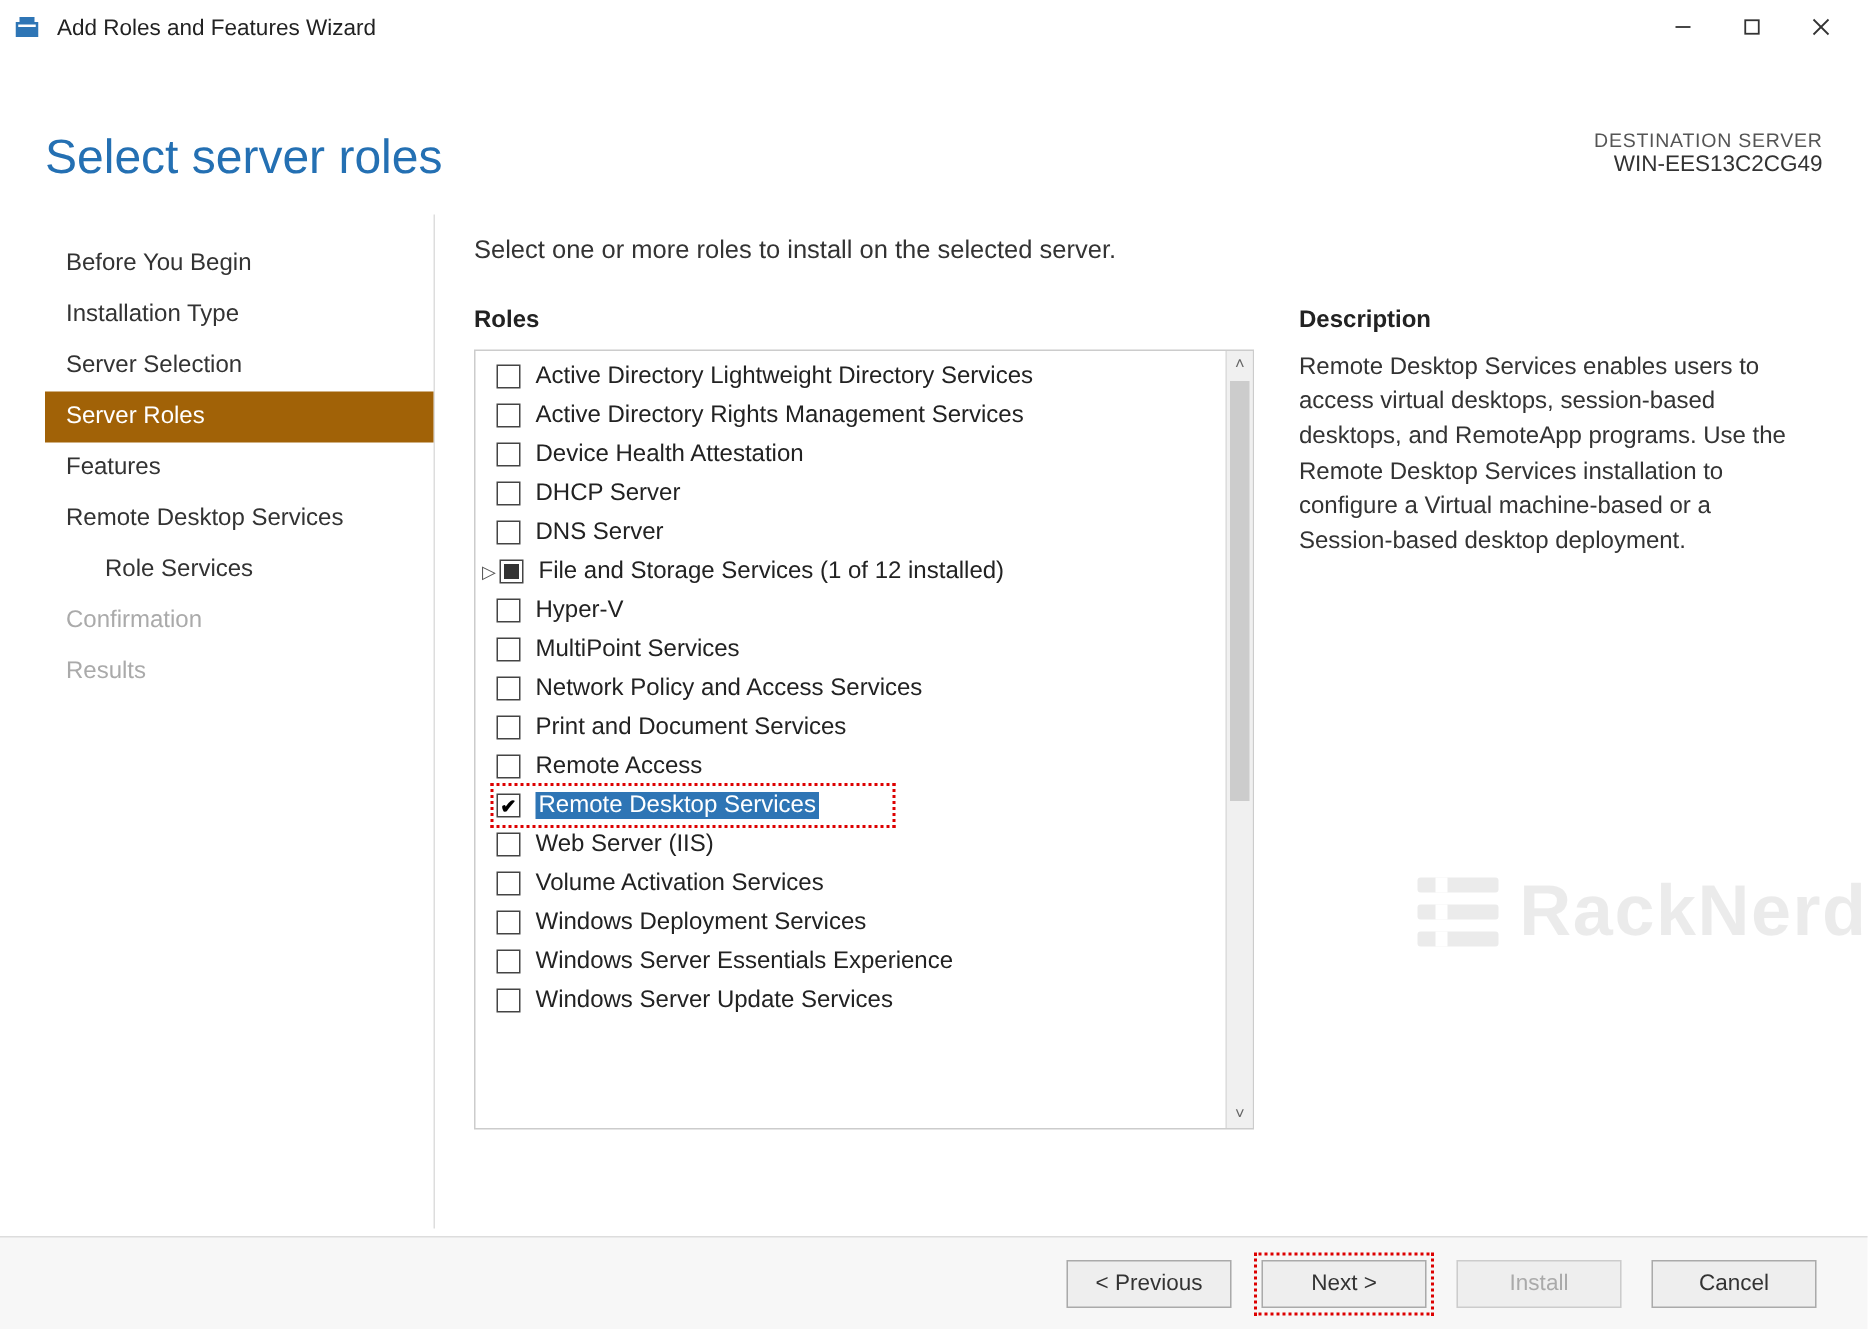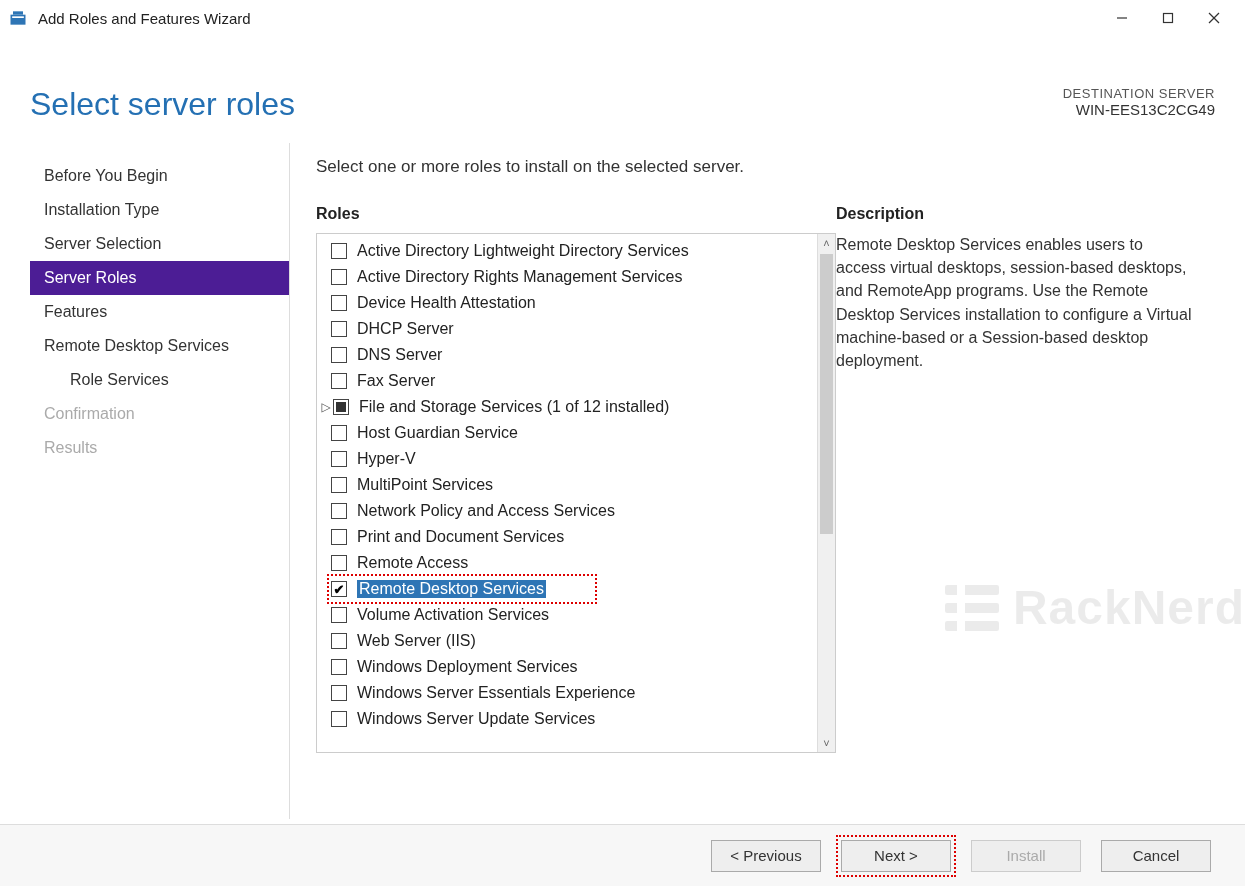--- a/index.html
+++ b/index.html
@@ -20,27 +20,27 @@
   .dest .lbl { letter-spacing: 0.5px; font-size: 13px; color:#555;}
   .dest .val { font-size: 15px; color:#333; }
 
   
   .main { display: flex; padding: 10px 30px 0 30px; height: calc(100% - 200px); }
 
   
   .sidebar { width: 260px; flex-shrink: 0; border-right: 1px solid #ddd; padding-top: 16px; }
   .nav-item { padding: 8px 14px; font-size: 16px; color: #333; cursor: pointer; }
   .nav-item.indent { padding-left: 40px; }
-  .nav-item.active { background: #4c1d95; color: #fff; }
+  .nav-item.active { background: #a16207; color: #fff; }
   .nav-item.disabled { color: #aaa; cursor: default; }
 
   
   .content { flex: 1; padding: 14px 20px 0 26px; display: flex; flex-direction: column; }
   .instruction { font-size: 17px; color: #333; margin-bottom: 28px; }
-  .cols { display: flex; flex: 1; min-height: 0; justify-content: flex-end; }
+  .cols { display: flex; gap: 30px; flex: 1; min-height: 0; justify-content: flex-end; }
   .rolescol { flex: 0 0 520px; display: flex; flex-direction: column; min-height: 0; }
   .desccol { flex: 1; }
   .section-h { font-weight: 600; margin-bottom: 10px; font-size: 16px; color:#222;}
   .rolesbox { border: 1px solid #ccc; height: 520px; position: relative; display:flex; }
   .roleslist { flex:1; overflow: hidden; padding: 4px 2px 4px 14px; }
   .role-row { display: flex; align-items: center; height: 26px; font-size: 16px; color:#222; position: relative; }
   .role-row .tree-tog { width: 14px; text-align:center; color:#555; font-size:12px; margin-left:-12px;}
   .role-row .cb { width: 16px; height: 16px; border: 1.5px solid #444; margin-right: 10px; display:flex; align-items:center; justify-content:center; background:#fff; flex-shrink:0;}
   .role-row .cb.checked::after { content:"✔"; font-size:13px; line-height:1; color:#000; font-weight:bold;}
   .role-row .cb.partial::after { content:""; display:block; width:10px; height:10px; background:#333;}
@@ -141,31 +141,23 @@
               </div>
               <div class="role-row">
                 <span class="cb"></span>
                 <span class="lbl">DHCP Server</span>
               </div>
               <div class="role-row">
                 <span class="cb"></span>
                 <span class="lbl">DNS Server</span>
               </div>
               <div class="role-row">
-                <span class="cb"></span>
-                <span class="lbl">Fax Server</span>
-              </div>
-              <div class="role-row">
                 <span class="tree-tog">▷</span>
                 <span class="cb partial"></span>
                 <span class="lbl">File and Storage Services (1 of 12 installed)</span>
-              </div>
-              <div class="role-row">
-                <span class="cb"></span>
-                <span class="lbl">Host Guardian Service</span>
               </div>
               <div class="role-row">
                 <span class="cb"></span>
                 <span class="lbl">Hyper-V</span>
               </div>
               <div class="role-row">
                 <span class="cb"></span>
                 <span class="lbl">MultiPoint Services</span>
               </div>
               <div class="role-row">
@@ -180,25 +172,25 @@
                 <span class="cb"></span>
                 <span class="lbl">Remote Access</span>
               </div>
               <div class="role-row selected">
                 <span class="cb checked"></span>
                 <span class="lbl">Remote Desktop Services</span>
                 <div class="dashed-mark" style="left: -4px; top: -2px; height: 30px; width: 270px;"></div>
               </div>
               <div class="role-row">
                 <span class="cb"></span>
+                <span class="lbl">Web Server (IIS)</span>
+              </div>
+              <div class="role-row">
+                <span class="cb"></span>
                 <span class="lbl">Volume Activation Services</span>
-              </div>
-              <div class="role-row">
-                <span class="cb"></span>
-                <span class="lbl">Web Server (IIS)</span>
               </div>
               <div class="role-row">
                 <span class="cb"></span>
                 <span class="lbl">Windows Deployment Services</span>
               </div>
               <div class="role-row">
                 <span class="cb"></span>
                 <span class="lbl">Windows Server Essentials Experience</span>
               </div>
               <div class="role-row">

